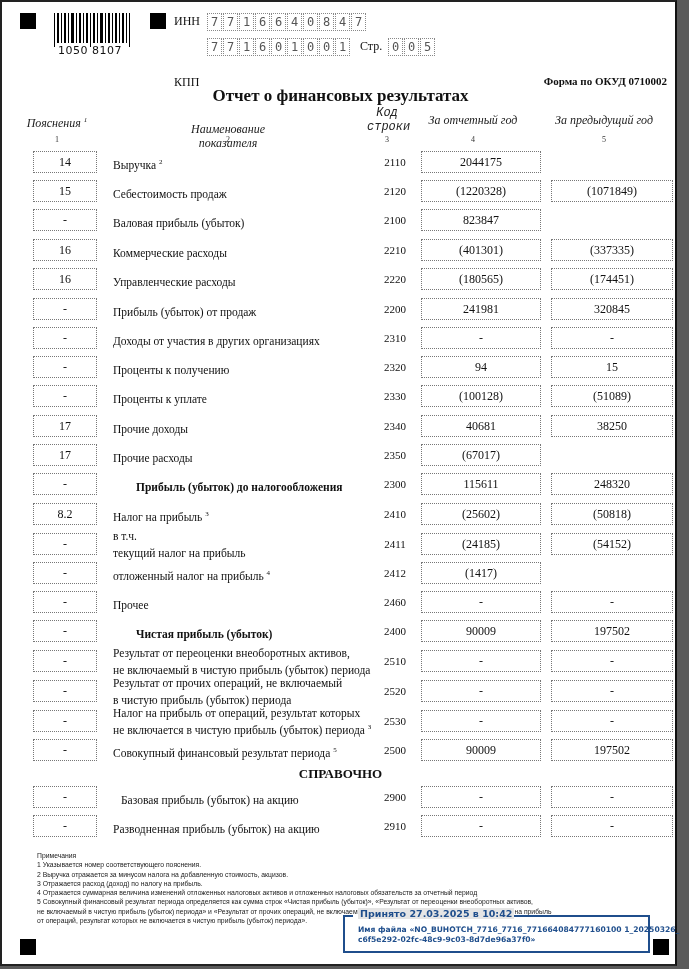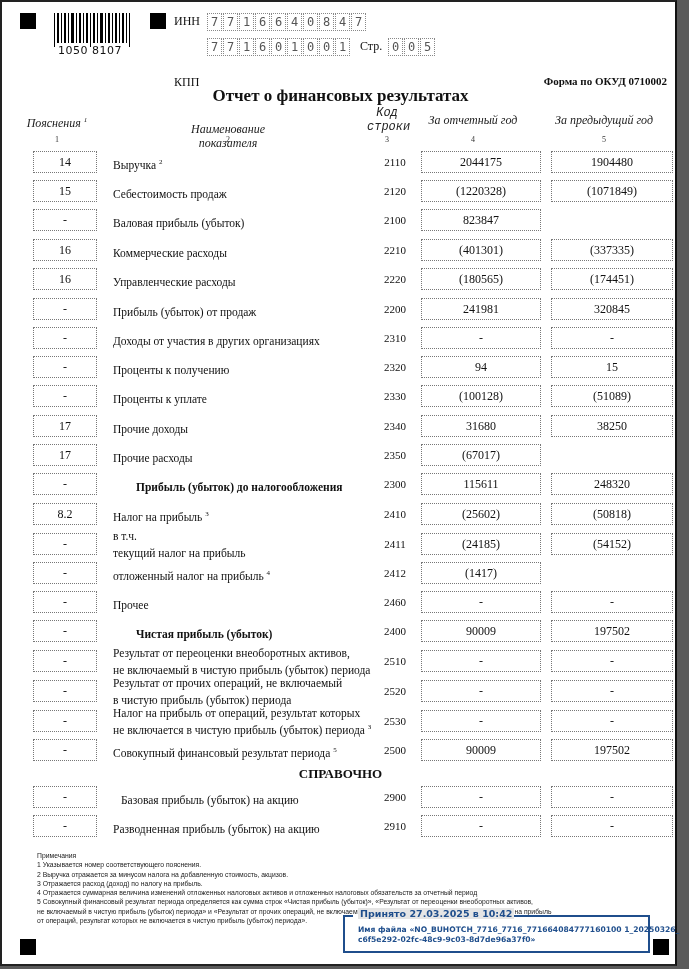--- a/index.html
+++ b/index.html
@@ -119,21 +119,20 @@
   <div class="num" style="left:375px;top:133px;width:20px;">3</div>
   <div class="num" style="left:461px;top:133px;width:20px;">4</div>
   <div class="num" style="left:592px;top:133px;width:20px;">5</div>
 
   <div id="rows">
       <div class="row" style="top: 149px;">
         <div class="box b1">14</div>
         <div class="name" style="top:4px;"><span>Выручка</span> <sup>2</sup></div>
         <div class="code">2110</div>
         <div class="box b4">2044175</div>
-        <div class="box b5">1904480</div>
       </div>
       <div class="row" style="top: 178px;">
         <div class="box b1">15</div>
         <div class="name" style="top:4px;"><span>Себестоимость продаж</span> <sup></sup></div>
         <div class="code">2120</div>
         <div class="box b4">(1220328)</div>
         <div class="box b5">(1071849)</div>
       </div>
       <div class="row" style="top: 207px;">
         <div class="box b1">-</div>
@@ -180,21 +179,21 @@
         <div class="box b1">-</div>
         <div class="name" style="top:4px;"><span>Проценты к уплате</span> <sup></sup></div>
         <div class="code">2330</div>
         <div class="box b4">(100128)</div>
         <div class="box b5">(51089)</div>
       </div>
       <div class="row" style="top: 413px;">
         <div class="box b1">17</div>
         <div class="name" style="top:4px;"><span>Прочие доходы</span> <sup></sup></div>
         <div class="code">2340</div>
-        <div class="box b4">31680</div>
+        <div class="box b4">40681</div>
         <div class="box b5">38250</div>
       </div>
       <div class="row" style="top: 442px;">
         <div class="box b1">17</div>
         <div class="name" style="top:4px;"><span>Прочие расходы</span> <sup></sup></div>
         <div class="code">2350</div>
         <div class="box b4">(67017)</div>
       </div>
       <div class="row" style="top: 471px;">
         <div class="box b1">-</div>

